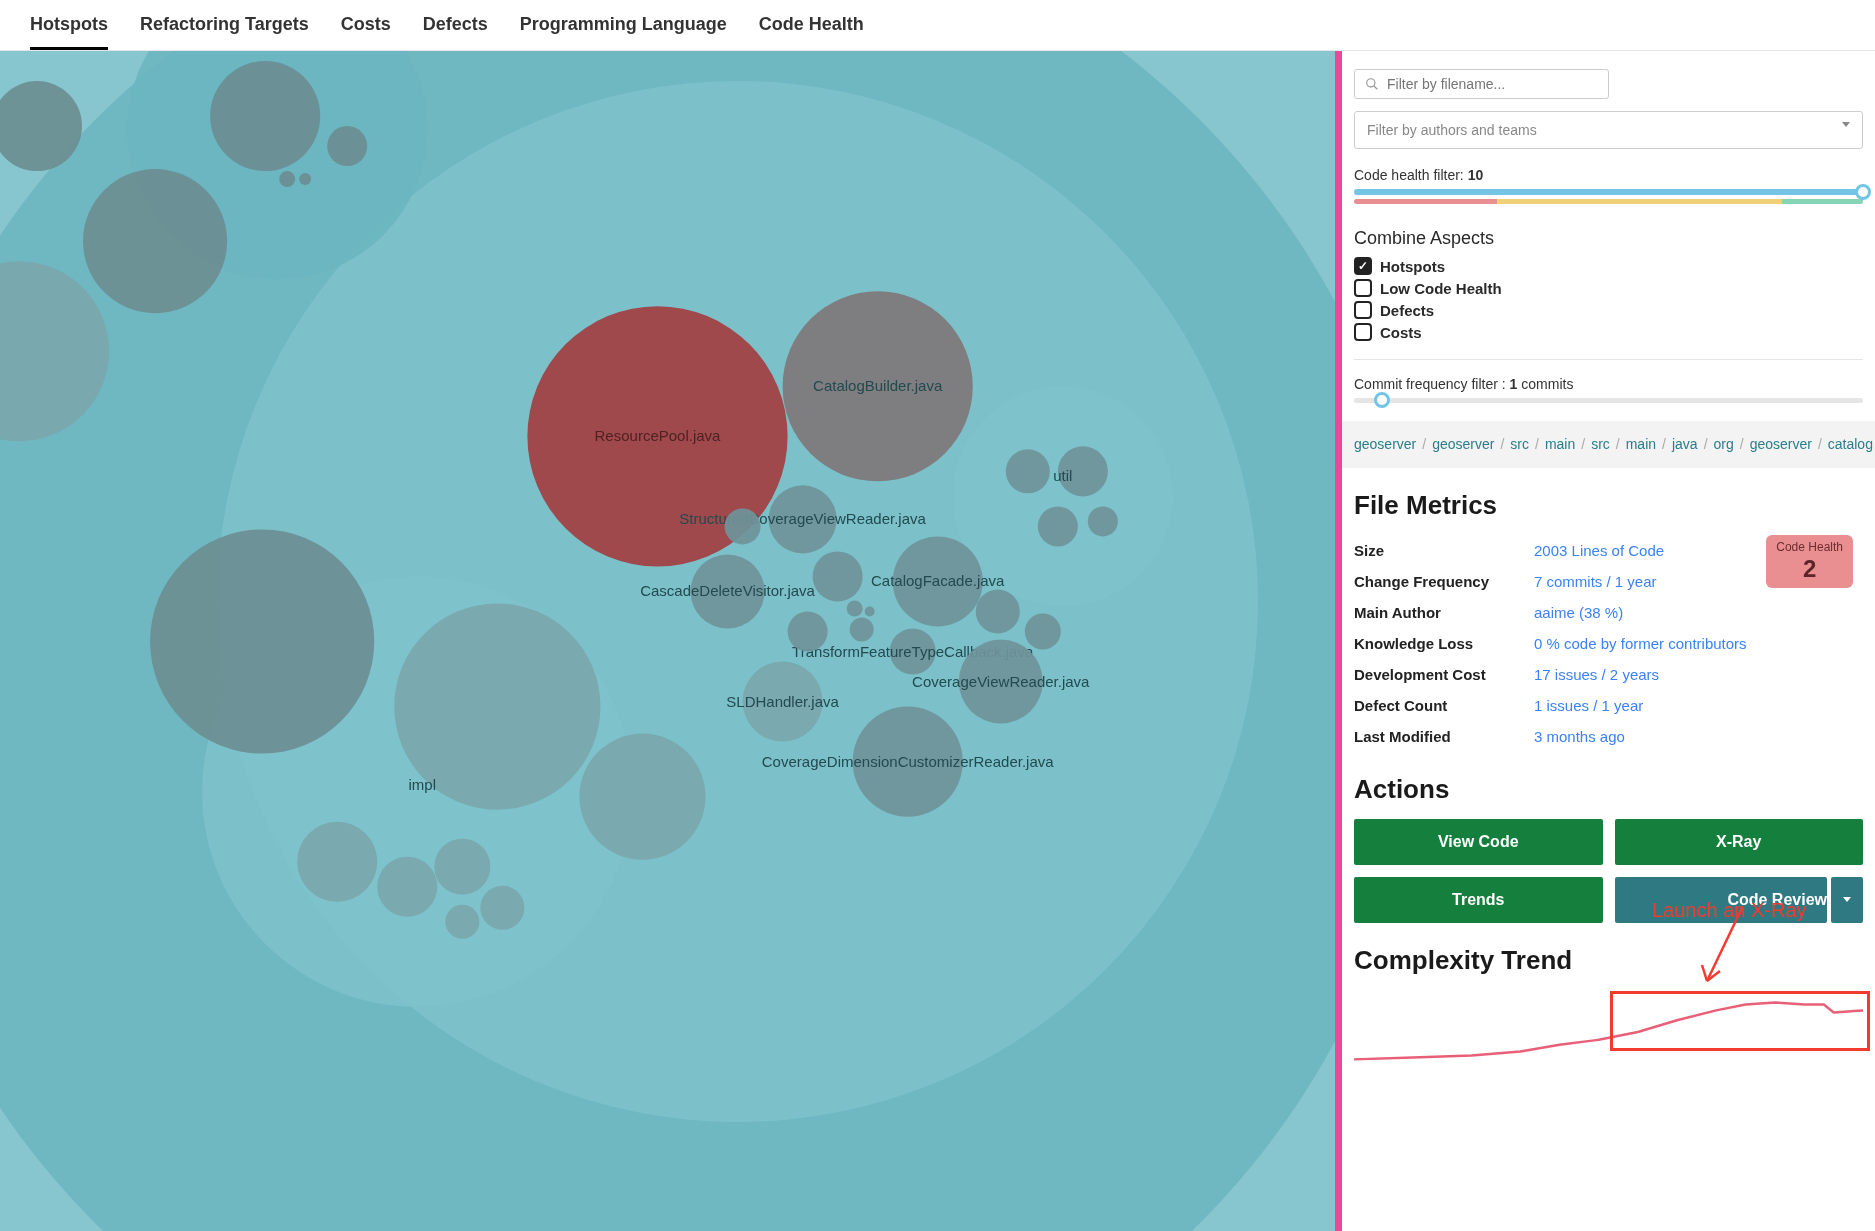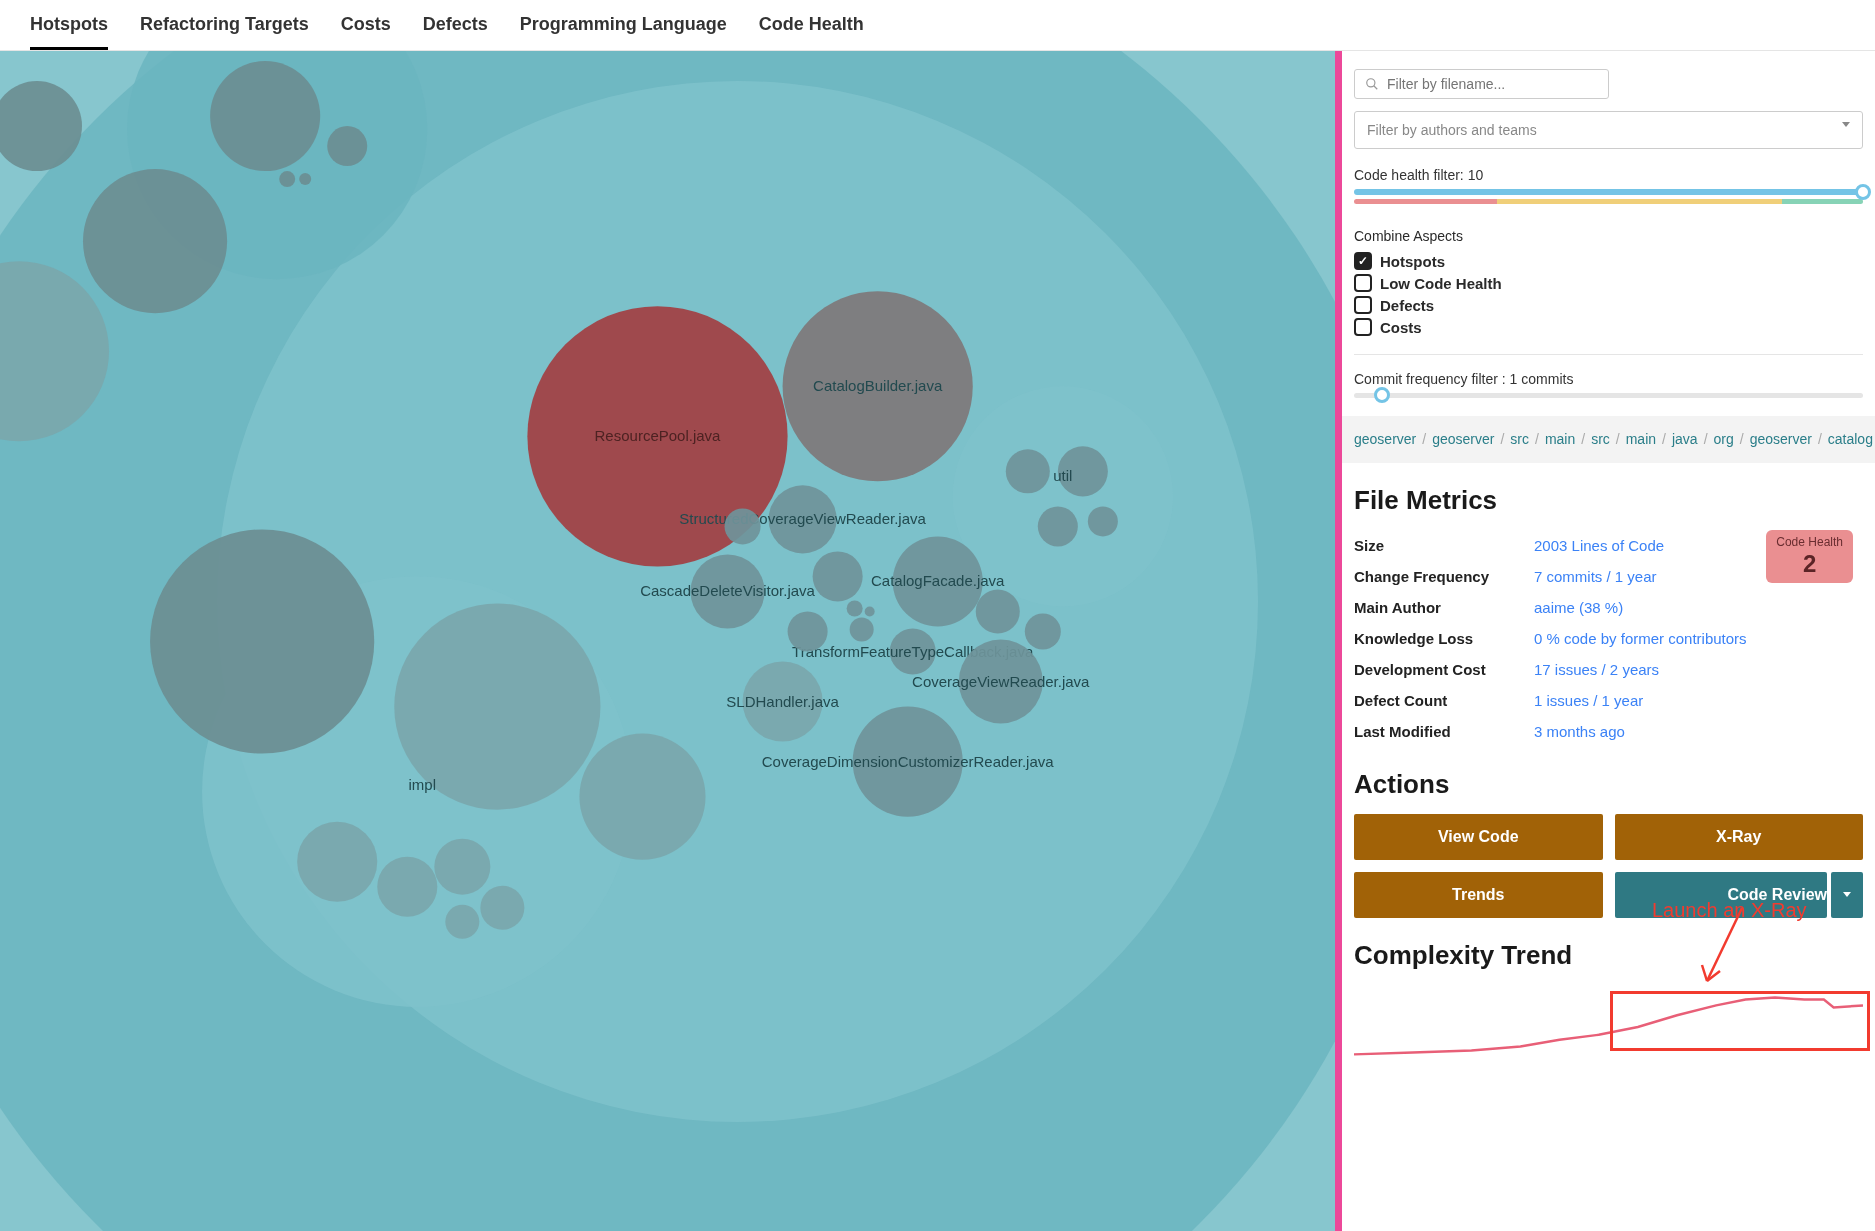--- a/index.html
+++ b/index.html
@@ -85,34 +85,34 @@
       display:flex;
       justify-content:space-between;
       cursor:pointer;
       margin-bottom:18px;
     }
     .authors-select .caret {
       width:0;height:0;border-left:4px solid transparent;border-right:4px solid transparent;border-top:5px solid #888;
     }
 
     .label-line { font-size:14px; color:#333; margin-bottom:6px;}
-    .label-line b { font-weight:400;}
+    .label-line b { font-weight:700;}
     .slider-track {
       position:relative; height:6px; border-radius:3px; background:#74c4e6; margin-bottom:4px;
     }
     .slider-thumb {
       position:absolute; top:-5px; width:16px; height:16px; border-radius:50%;
       background:#fff; border:3px solid #74c4e6;
     }
     .multi-bar {
       display:flex; height:5px; border-radius:3px; overflow:hidden; margin-bottom:18px;
     }
     .multi-bar .seg { height:100%; }
 
-    .aspects-title {font-size:14px; margin:24px 0 6px 0;}
+    .aspects-title {font-size:18px; margin:24px 0 6px 0;}
     .aspect-row { display:flex; align-items:center; gap:8px; padding:2px 0; cursor:pointer;}
     .aspect-row .cb {
       width:18px;height:18px;border-radius:4px;border:2px solid #222;display:flex;align-items:center;justify-content:center;
     }
     .aspect-row .cb.checked { background:#222; }
     .aspect-row .cb.checked::after { content:"✓"; color:#fff; font-size:12px; font-weight:700;}
     .aspect-row span {font-size:15px; font-weight:600;}
 
     .divider { height:1px; background:#e5e5e5; margin:16px 0;}
 
@@ -151,21 +151,21 @@
       border-radius:6px; text-align:center;
       padding:6px 10px; font-size:12px; line-height:1.1;
     }
     .health-badge .num { display:block; font-size:24px; font-weight:700; color:#5b2426; margin-top:2px;}
 
     
     .actions-grid {
       display:grid; grid-template-columns: 1fr 1fr; gap:12px;
     }
     .action-btn {
-      background:#a16207; color:#fff; font-weight:700;
+      background:#15803d; color:#fff; font-weight:700;
       text-align:center; padding:14px 0; border-radius:2px;
       cursor:pointer; font-size:16px;
     }
     .action-split { display:flex; gap:4px;}
     .action-split .main-btn { flex:1; background:#2f7983; color:#fff; font-weight:700;
       text-align:right; padding:14px 0; border-radius:2px; cursor:pointer; font-size:16px;}
     .action-split .dd { width:32px; background:#2f7983; display:flex;align-items:center;justify-content:center;border-radius:2px;cursor:pointer;}
     .action-split .dd::after{content:"";width:0;height:0;border-left:4px solid transparent;border-right:4px solid transparent;border-top:5px solid #fff;}
 
     

